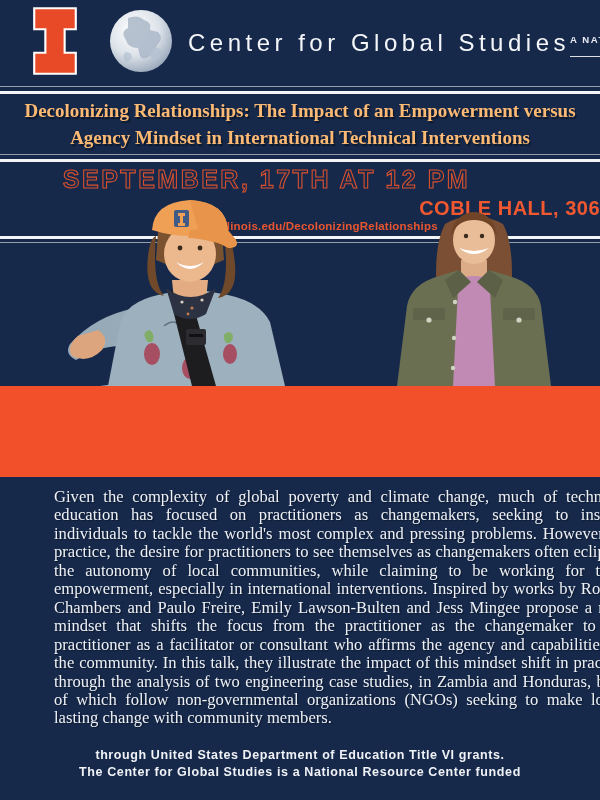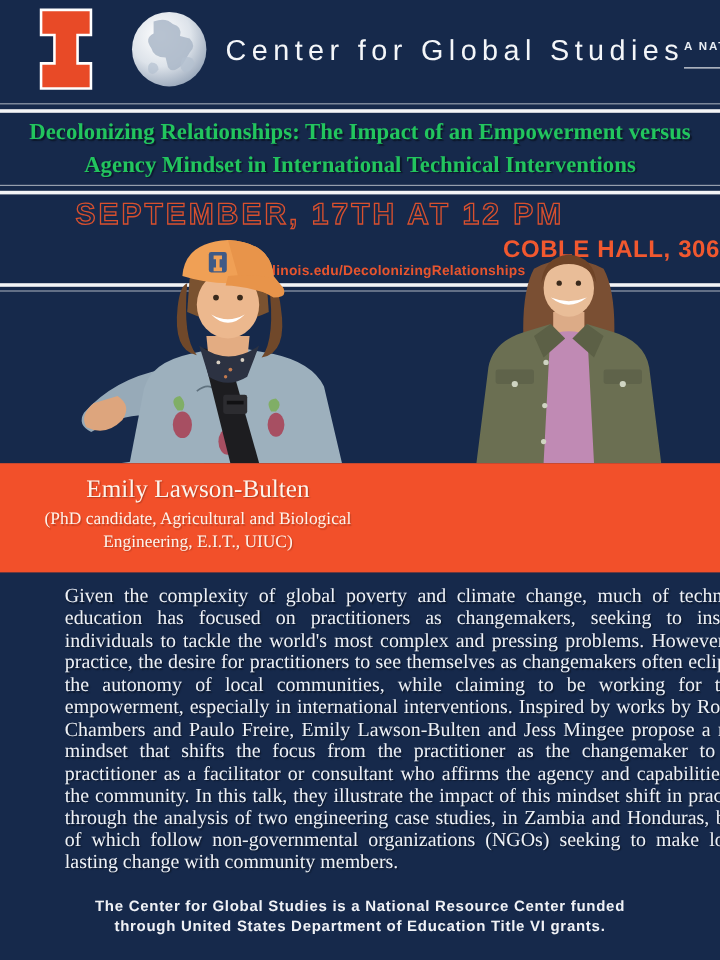--- a/index.html
+++ b/index.html
@@ -24,21 +24,21 @@
     border-bottom:1.5px solid rgba(255,255,255,.85);white-space:nowrap;text-align:right;
   }
   
   .line{position:absolute;left:0;width:600px;background:#fff;}
   .line.thin{height:1px;opacity:.55;}
   .line.thick{height:2.5px;opacity:.95;}
   
   .title{
     position:absolute;top:97px;left:0;width:600px;height:56px;
     display:flex;align-items:center;justify-content:center;text-align:center;
-    font-weight:700;font-size:19px;line-height:1.42;color:#22c55e;
+    font-weight:700;font-size:19px;line-height:1.42;color:#fdba74;
     padding:0 14px;box-sizing:border-box;
     text-shadow:1.5px 1.5px 1px rgba(0,0,0,.45);
   }
   
   .ev-date{
     position:absolute;top:165px;left:0;width:533px;text-align:center;
     font-family:"Liberation Sans", sans-serif;font-weight:700;font-size:25px;
     letter-spacing:2.5px;color:transparent;
     -webkit-text-stroke:1.1px #d8502e;white-space:nowrap;
   }
@@ -198,28 +198,24 @@
 
       <ellipse cx="91" cy="38" rx="21" ry="24" fill="#e9bd98"></ellipse>
       <path d="M76,46 Q91,58 106,46 Q91,52 76,46Z" fill="#fff"></path>
       <circle cx="83" cy="34" r="2.2" fill="#3a2a1c"></circle>
       <circle cx="99" cy="34" r="2.2" fill="#3a2a1c"></circle>
       <path d="M68,34 Q70,12 91,10 Q112,12 114,34 Q108,18 91,18 Q74,18 68,34Z" fill="#6f4427"></path>
     </svg>
   </div>
 
   <div class="band">
-    <div class="spk spk-left">
-      <div class="spk-name">Emily Lawson-Bulten</div>
-      <div class="spk-cred">(PhD candidate, Agricultural and Biological Engineering, E.I.T., UIUC)</div>
-    </div>
     <div class="spk spk-right">
     </div>
   </div>
 
   <div class="abstract">Given the complexity of global poverty and climate change, much of technical education has focused on practitioners as changemakers, seeking to inspire individuals to tackle the world's most complex and pressing problems. However, in practice, the desire for practitioners to see themselves as changemakers often eclipses the autonomy of local communities, while claiming to be working for their empowerment, especially in international interventions. Inspired by works by Robert Chambers and Paulo Freire, Emily Lawson-Bulten and Jess Mingee propose a new mindset that shifts the focus from the practitioner as the changemaker to the practitioner as a facilitator or consultant who affirms the agency and capabilities of the community. In this talk, they illustrate the impact of this mindset shift in practice through the analysis of two engineering case studies, in Zambia and Honduras, both of which follow non-governmental organizations (NGOs) seeking to make long-lasting change with community members.</div>
 
   <div class="footer">
+    <div>through United States Department of Education Title VI grants.</div>
     <div>The Center for Global Studies is a National Resource Center funded</div>
-    <div>through United States Department of Education Title VI grants.</div>
   </div>
 
 </div>
 
 </body></html>

